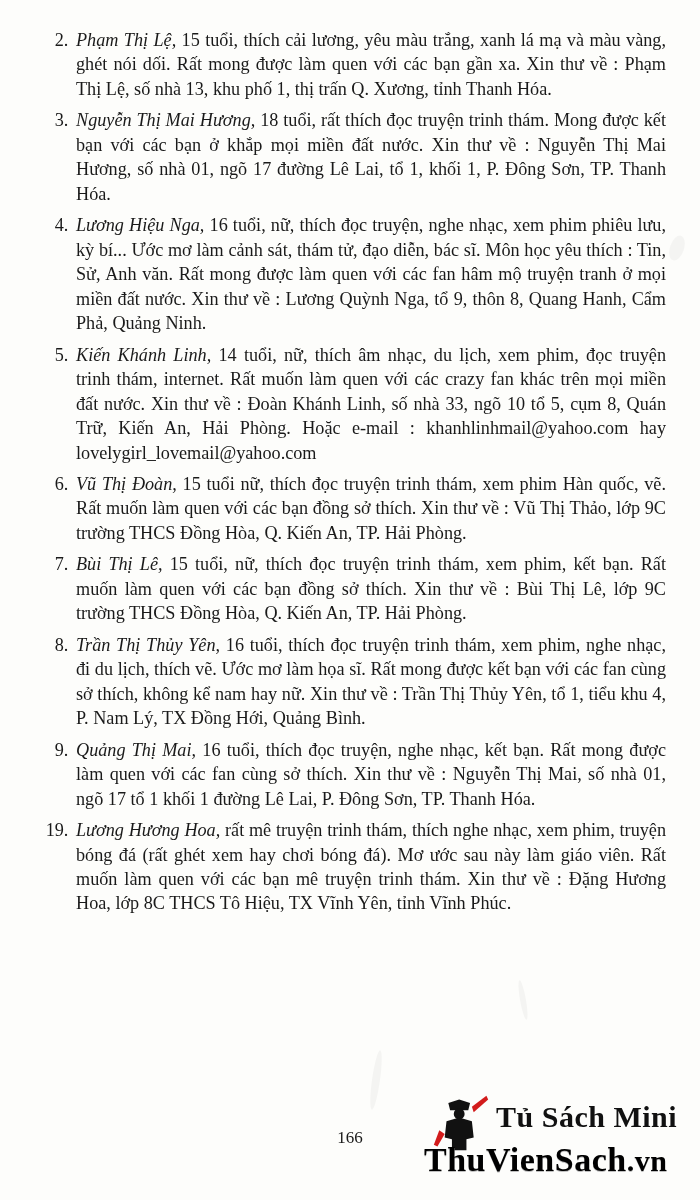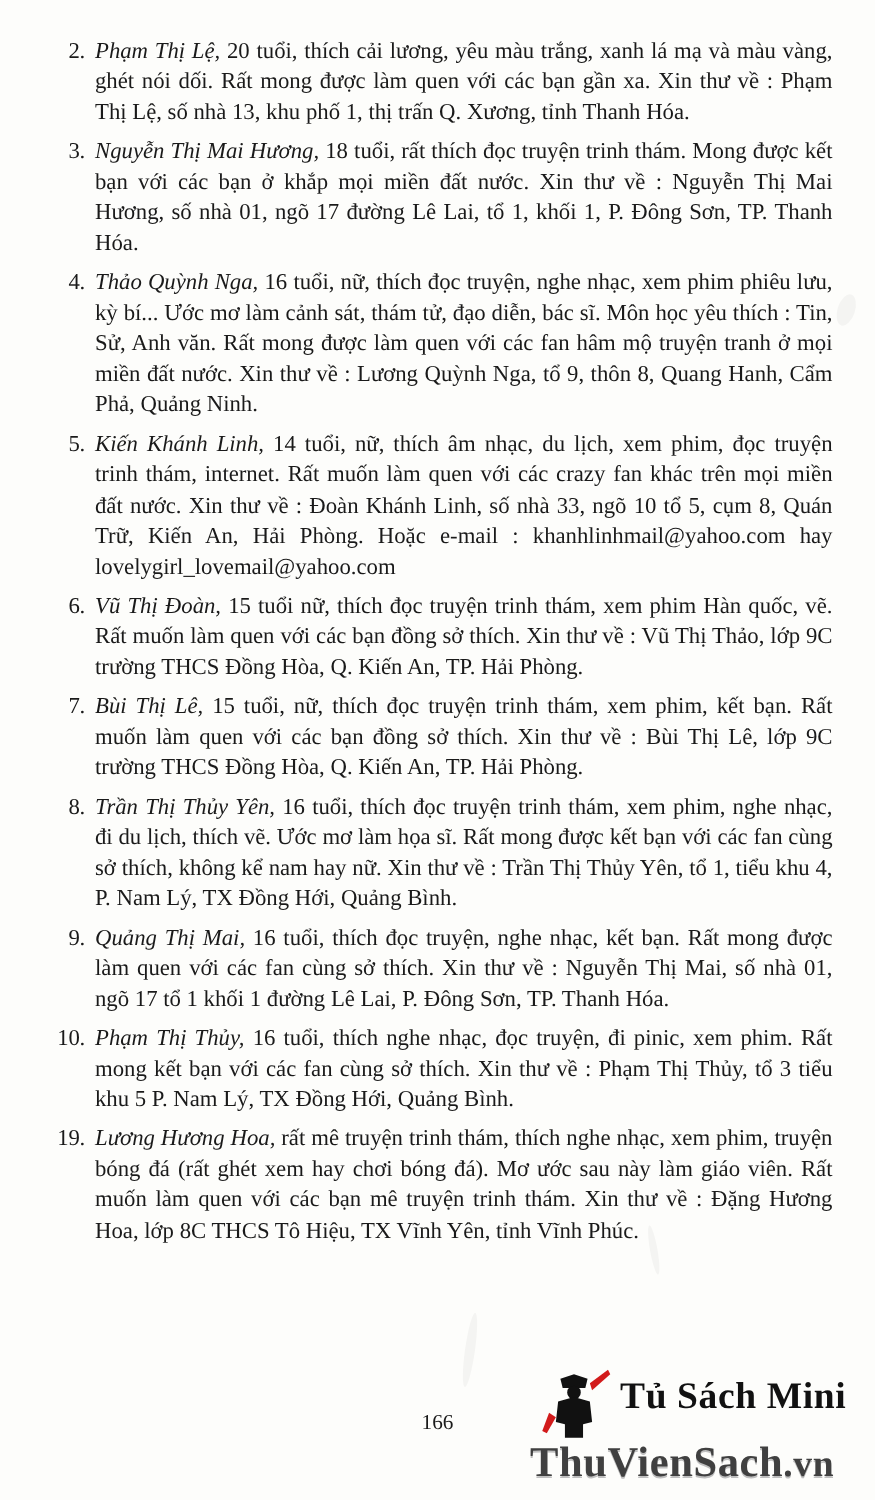--- a/index.html
+++ b/index.html
@@ -81,25 +81,25 @@
     top: 8px;
     font-family: "Liberation Serif", serif;
     font-size: 30px;
     font-weight: bold;
     color: #111;
     letter-spacing: 0.5px;
   }
   .logo .site {
     position: absolute;
     left: 0px;
-    top: 60px;
+    top: 49px;
     font-family: "Liberation Serif", serif;
     font-size: 34px;
     font-weight: bold;
-    color: #404040;
+    color: #000000;
     letter-spacing: 0.5px;
     white-space: nowrap;
     text-shadow: 0 1px 0 #bfbfbf;
   }
   .logo .site .dotcom { font-size: 30px; }
   
   .smudge {
     position: absolute;
     background: rgba(0,0,0,0.035);
     border-radius: 50%;
@@ -111,31 +111,31 @@
 </style>
 </head>
 <body>
 
 <div class="page">
 
   <div class="content">
 
     <div class="entry">
       <div class="num">2.</div>
-      <div class="body"><i class="nm">Phạm Thị Lệ,</i><span> 20 tuổi, thích cải lương, yêu màu trắng, xanh lá mạ và màu vàng, ghét nói dối. Rất mong được làm quen với các bạn gần xa. Xin thư về : Phạm Thị Lệ, số nhà 13, khu phố 1, thị trấn Q. Xương, tỉnh Thanh Hóa.</span></div>
+      <div class="body"><i class="nm">Phạm Thị Lệ,</i><span> 15 tuổi, thích cải lương, yêu màu trắng, xanh lá mạ và màu vàng, ghét nói dối. Rất mong được làm quen với các bạn gần xa. Xin thư về : Phạm Thị Lệ, số nhà 13, khu phố 1, thị trấn Q. Xương, tỉnh Thanh Hóa.</span></div>
     </div>
 
     <div class="entry">
       <div class="num">3.</div>
       <div class="body"><i class="nm">Nguyễn Thị Mai Hương,</i><span> 18 tuổi, rất thích đọc truyện trinh thám. Mong được kết bạn với các bạn ở khắp mọi miền đất nước. Xin thư về : Nguyễn Thị Mai Hương, số nhà 01, ngõ 17 đường Lê Lai, tổ 1, khối 1, P. Đông Sơn, TP. Thanh Hóa.</span></div>
     </div>
 
     <div class="entry">
       <div class="num">4.</div>
-      <div class="body"><i class="nm">Thảo Quỳnh Nga,</i><span> 16 tuổi, nữ, thích đọc truyện, nghe nhạc, xem phim phiêu lưu, kỳ bí... Ước mơ làm cảnh sát, thám tử, đạo diễn, bác sĩ. Môn học yêu thích : Tin, Sử, Anh văn. Rất mong được làm quen với các fan hâm mộ truyện tranh ở mọi miền đất nước. Xin thư về : Lương Quỳnh Nga, tổ 9, thôn 8, Quang Hanh, Cẩm Phả, Quảng Ninh.</span></div>
+      <div class="body"><i class="nm">Lương Hiệu Nga,</i><span> 16 tuổi, nữ, thích đọc truyện, nghe nhạc, xem phim phiêu lưu, kỳ bí... Ước mơ làm cảnh sát, thám tử, đạo diễn, bác sĩ. Môn học yêu thích : Tin, Sử, Anh văn. Rất mong được làm quen với các fan hâm mộ truyện tranh ở mọi miền đất nước. Xin thư về : Lương Quỳnh Nga, tổ 9, thôn 8, Quang Hanh, Cẩm Phả, Quảng Ninh.</span></div>
     </div>
 
     <div class="entry">
       <div class="num">5.</div>
       <div class="body"><i class="nm">Kiến Khánh Linh,</i><span> 14 tuổi, nữ, thích âm nhạc, du lịch, xem phim, đọc truyện trinh thám, internet. Rất muốn làm quen với các crazy fan khác trên mọi miền đất nước. Xin thư về : Đoàn Khánh Linh, số nhà 33, ngõ 10 tổ 5, cụm 8, Quán Trữ, Kiến An, Hải Phòng. Hoặc e-mail : khanhlinhmail@yahoo.com hay lovelygirl_lovemail@yahoo.com</span></div>
     </div>
 
     <div class="entry">
       <div class="num">6.</div>
       <div class="body"><i class="nm">Vũ Thị Đoàn,</i><span> 15 tuổi nữ, thích đọc truyện trinh thám, xem phim Hàn quốc, vẽ. Rất muốn làm quen với các bạn đồng sở thích. Xin thư về : Vũ Thị Thảo, lớp 9C trường THCS Đồng Hòa, Q. Kiến An, TP. Hải Phòng.</span></div>
@@ -149,24 +149,20 @@
     <div class="entry">
       <div class="num">8.</div>
       <div class="body"><i class="nm">Trần Thị Thủy Yên,</i><span> 16 tuổi, thích đọc truyện trinh thám, xem phim, nghe nhạc, đi du lịch, thích vẽ. Ước mơ làm họa sĩ. Rất mong được kết bạn với các fan cùng sở thích, không kể nam hay nữ. Xin thư về : Trần Thị Thủy Yên, tổ 1, tiểu khu 4, P. Nam Lý, TX Đồng Hới, Quảng Bình.</span></div>
     </div>
 
     <div class="entry">
       <div class="num">9.</div>
       <div class="body"><i class="nm">Quảng Thị Mai,</i><span> 16 tuổi, thích đọc truyện, nghe nhạc, kết bạn. Rất mong được làm quen với các fan cùng sở thích. Xin thư về : Nguyễn Thị Mai, số nhà 01, ngõ 17 tổ 1 khối 1 đường Lê Lai, P. Đông Sơn, TP. Thanh Hóa.</span></div>
     </div>
 
-    <div class="entry">
-      <div class="num">10.</div>
-      <div class="body"><i class="nm">Phạm Thị Thủy,</i><span> 16 tuổi, thích nghe nhạc, đọc truyện, đi pinic, xem phim. Rất mong kết bạn với các fan cùng sở thích. Xin thư về : Phạm Thị Thủy, tổ 3 tiểu khu 5 P. Nam Lý, TX Đồng Hới, Quảng Bình.</span></div>
-    </div>
 
     <div class="entry">
       <div class="num">19.</div>
       <div class="body"><i class="nm">Lương Hương Hoa,</i><span> rất mê truyện trinh thám, thích nghe nhạc, xem phim, truyện bóng đá (rất ghét xem hay chơi bóng đá). Mơ ước sau này làm giáo viên. Rất muốn làm quen với các bạn mê truyện trinh thám. Xin thư về : Đặng Hương Hoa, lớp 8C THCS Tô Hiệu, TX Vĩnh Yên, tỉnh Vĩnh Phúc.</span></div>
     </div>
 
   </div>
 
   <div class="page-number">166</div>
 

